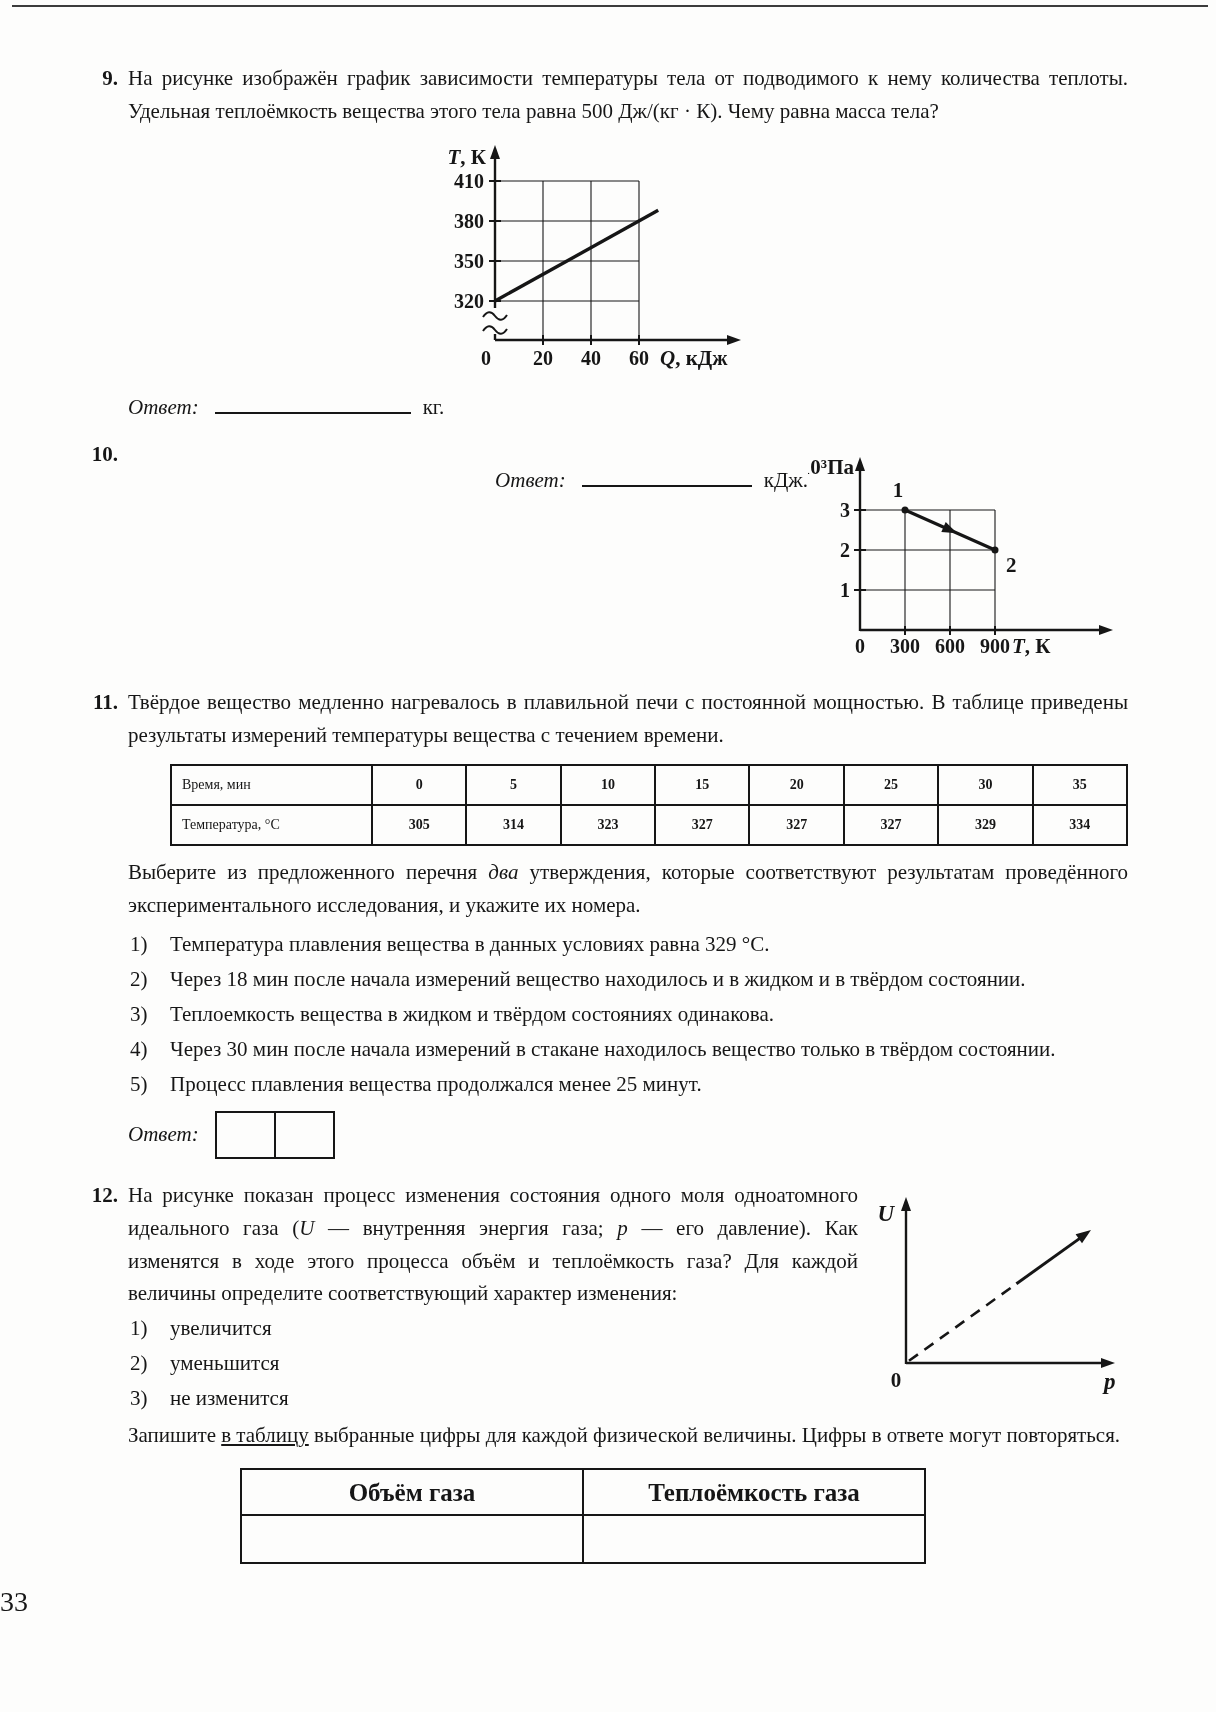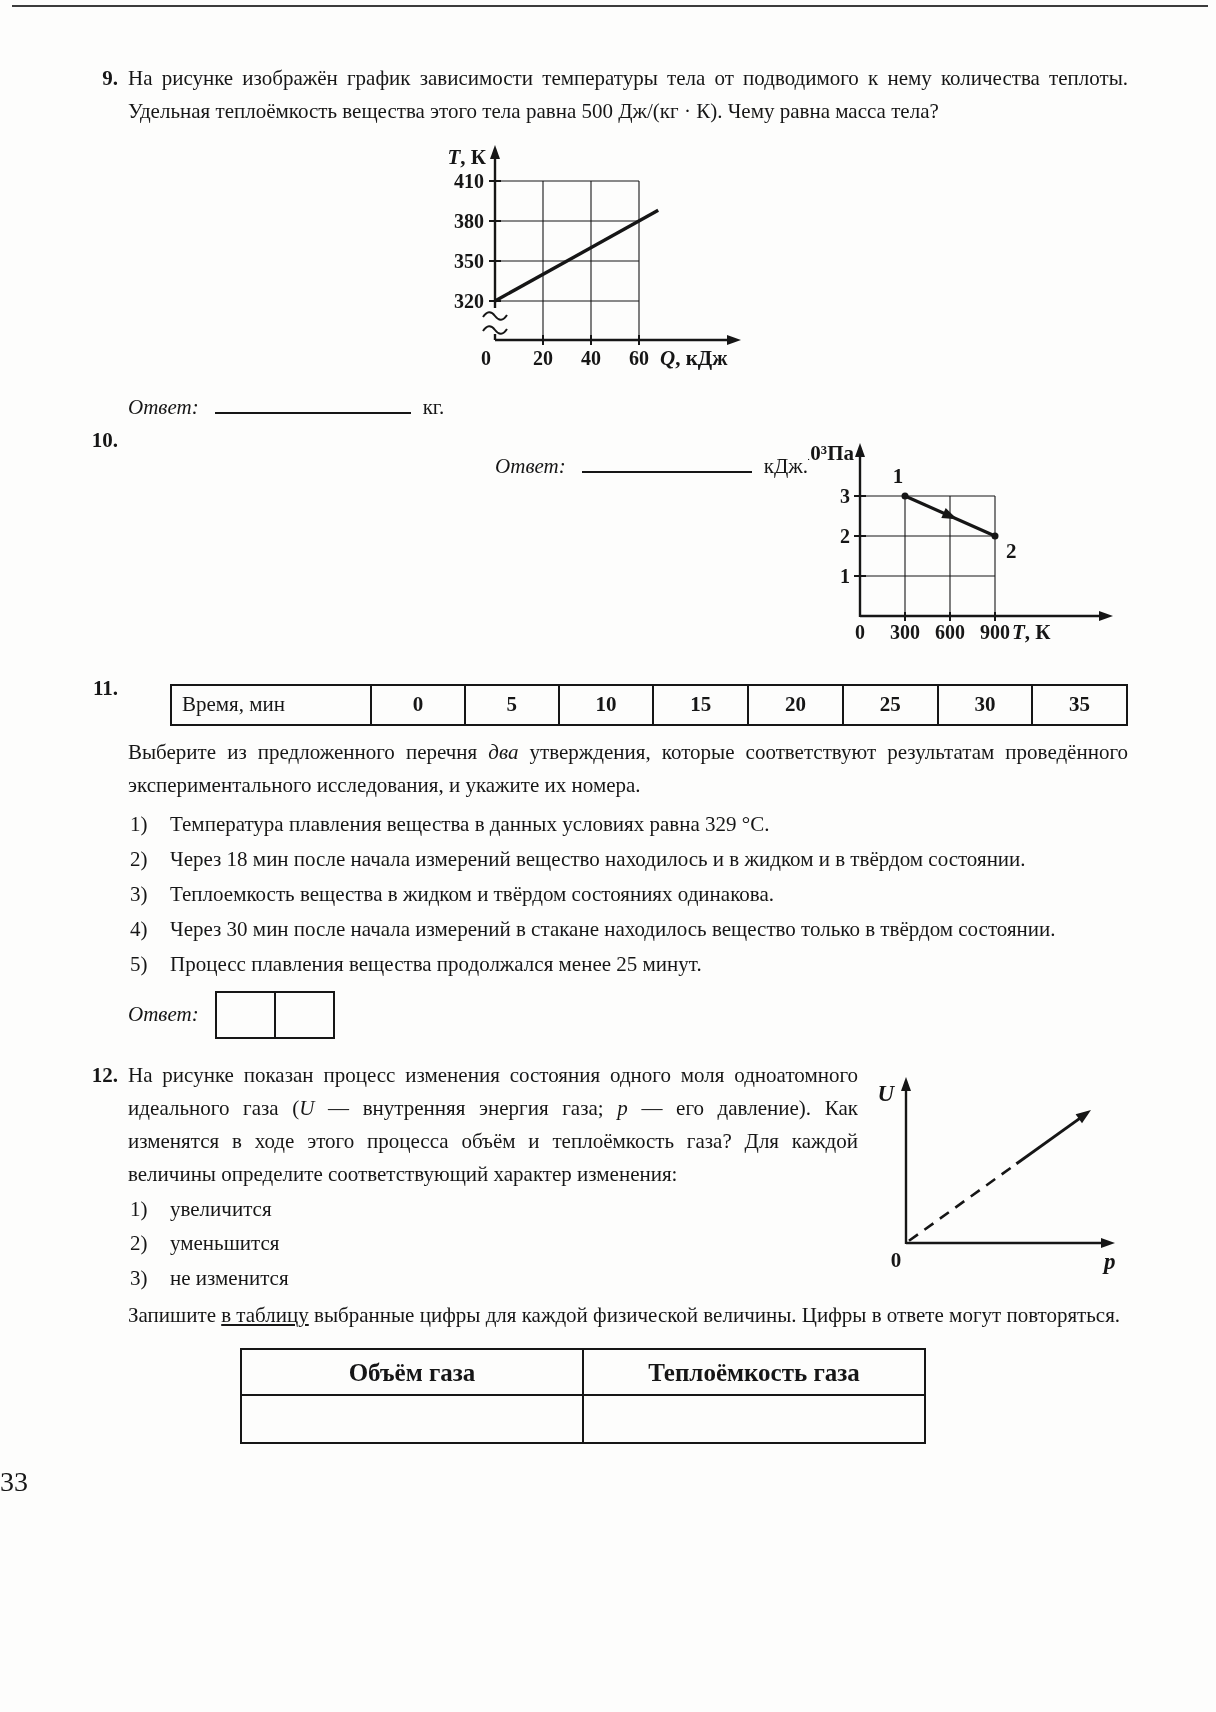--- a/index.html
+++ b/index.html
@@ -17,28 +17,28 @@
   .ptext{margin:0;text-align:justify;}
   .it{font-style:italic;}
   .ul{text-decoration:underline;}
   .p9{padding-top:62px;}
   .fig9{margin:8px 0 0 292px;}
   .answer-line{margin-top:10px;}
   .answer-line .ital{font-style:italic;}
   .blank{display:inline-block;border-bottom:2px solid #161616;height:0.85em;margin:0 12px 0 16px;}
   .blank9{width:196px;}
   .blank10{width:170px;}
-  .p10{}
+  .p10{margin-top:14px;}
   .cols{display:flex;}
   .col-text{width:690px;}
   .col-fig{margin-left:auto;padding-top:2px;}
   .answer10{margin-top:26px;text-align:right;}
   .p11{margin-top:18px;}
   .t11{border-collapse:collapse;margin:12px 0 10px 42px;}
-  .t11 td{border:2px solid #161616;height:38px;padding:0 10px;font-size:21px;}
+  .t11 td{border:2px solid #161616;height:38px;padding:0 10px;font-size:14px;}
   .t11 .lbl{width:190px;text-align:left;}
   .t11 .val{width:78px;text-align:center;font-weight:bold;}
   .stmts{margin-top:6px;}
   .stmt{display:flex;margin:2px 0;}
   .stmt-num{flex:none;width:40px;padding-left:2px;}
   .stmt-text{flex:1;text-align:justify;}
   .answer11{margin-top:10px;display:flex;align-items:center;}
   .ansbox{display:inline-flex;margin-left:16px;border:2px solid #161616;height:44px;background:#fdfdfc;}
   .ansbox .cell{width:57px;height:100%;}
   .ansbox .cell:first-child{border-right:2px solid #161616;}
@@ -150,32 +150,44 @@
               <text x="198" y="132" font-size="21" text-anchor="start" fill="#161616" font-weight="bold">2</text>
             </svg>
         </div>
       </div>
     </div>
   </section>
 
   <section class="problem p11">
     <div class="pnum">11.</div>
     <div class="pbody">
+      <p class="ptext">Твёрдое вещество медленно нагревалось в плавильной печи с постоянной мощностью. В таблице приведены результаты измерений температуры вещества с течением времени.</p>
       <table class="t11">
         <tbody>
             <tr>
               <td class="lbl">Время, мин</td>
               <td class="val">0</td>
               <td class="val">5</td>
               <td class="val">10</td>
               <td class="val">15</td>
               <td class="val">20</td>
               <td class="val">25</td>
               <td class="val">30</td>
               <td class="val">35</td>
+            </tr>
+            <tr>
+              <td class="lbl">Температура, °С</td>
+              <td class="val">305</td>
+              <td class="val">314</td>
+              <td class="val">323</td>
+              <td class="val">327</td>
+              <td class="val">327</td>
+              <td class="val">327</td>
+              <td class="val">329</td>
+              <td class="val">334</td>
             </tr>
           </tbody>
       </table>
       <p class="ptext"><span>Выберите из предложенного перечня </span><span class="it">два</span><span> утверждения, которые соответствуют результатам проведённого экспериментального исследования, и укажите их номера.</span></p>
       <div class="stmts">
           <div class="stmt">
             <span class="stmt-num">1)</span>
             <span class="stmt-text">Температура плавления вещества в данных условиях равна 329 °С.</span>
           </div>
           <div class="stmt">

